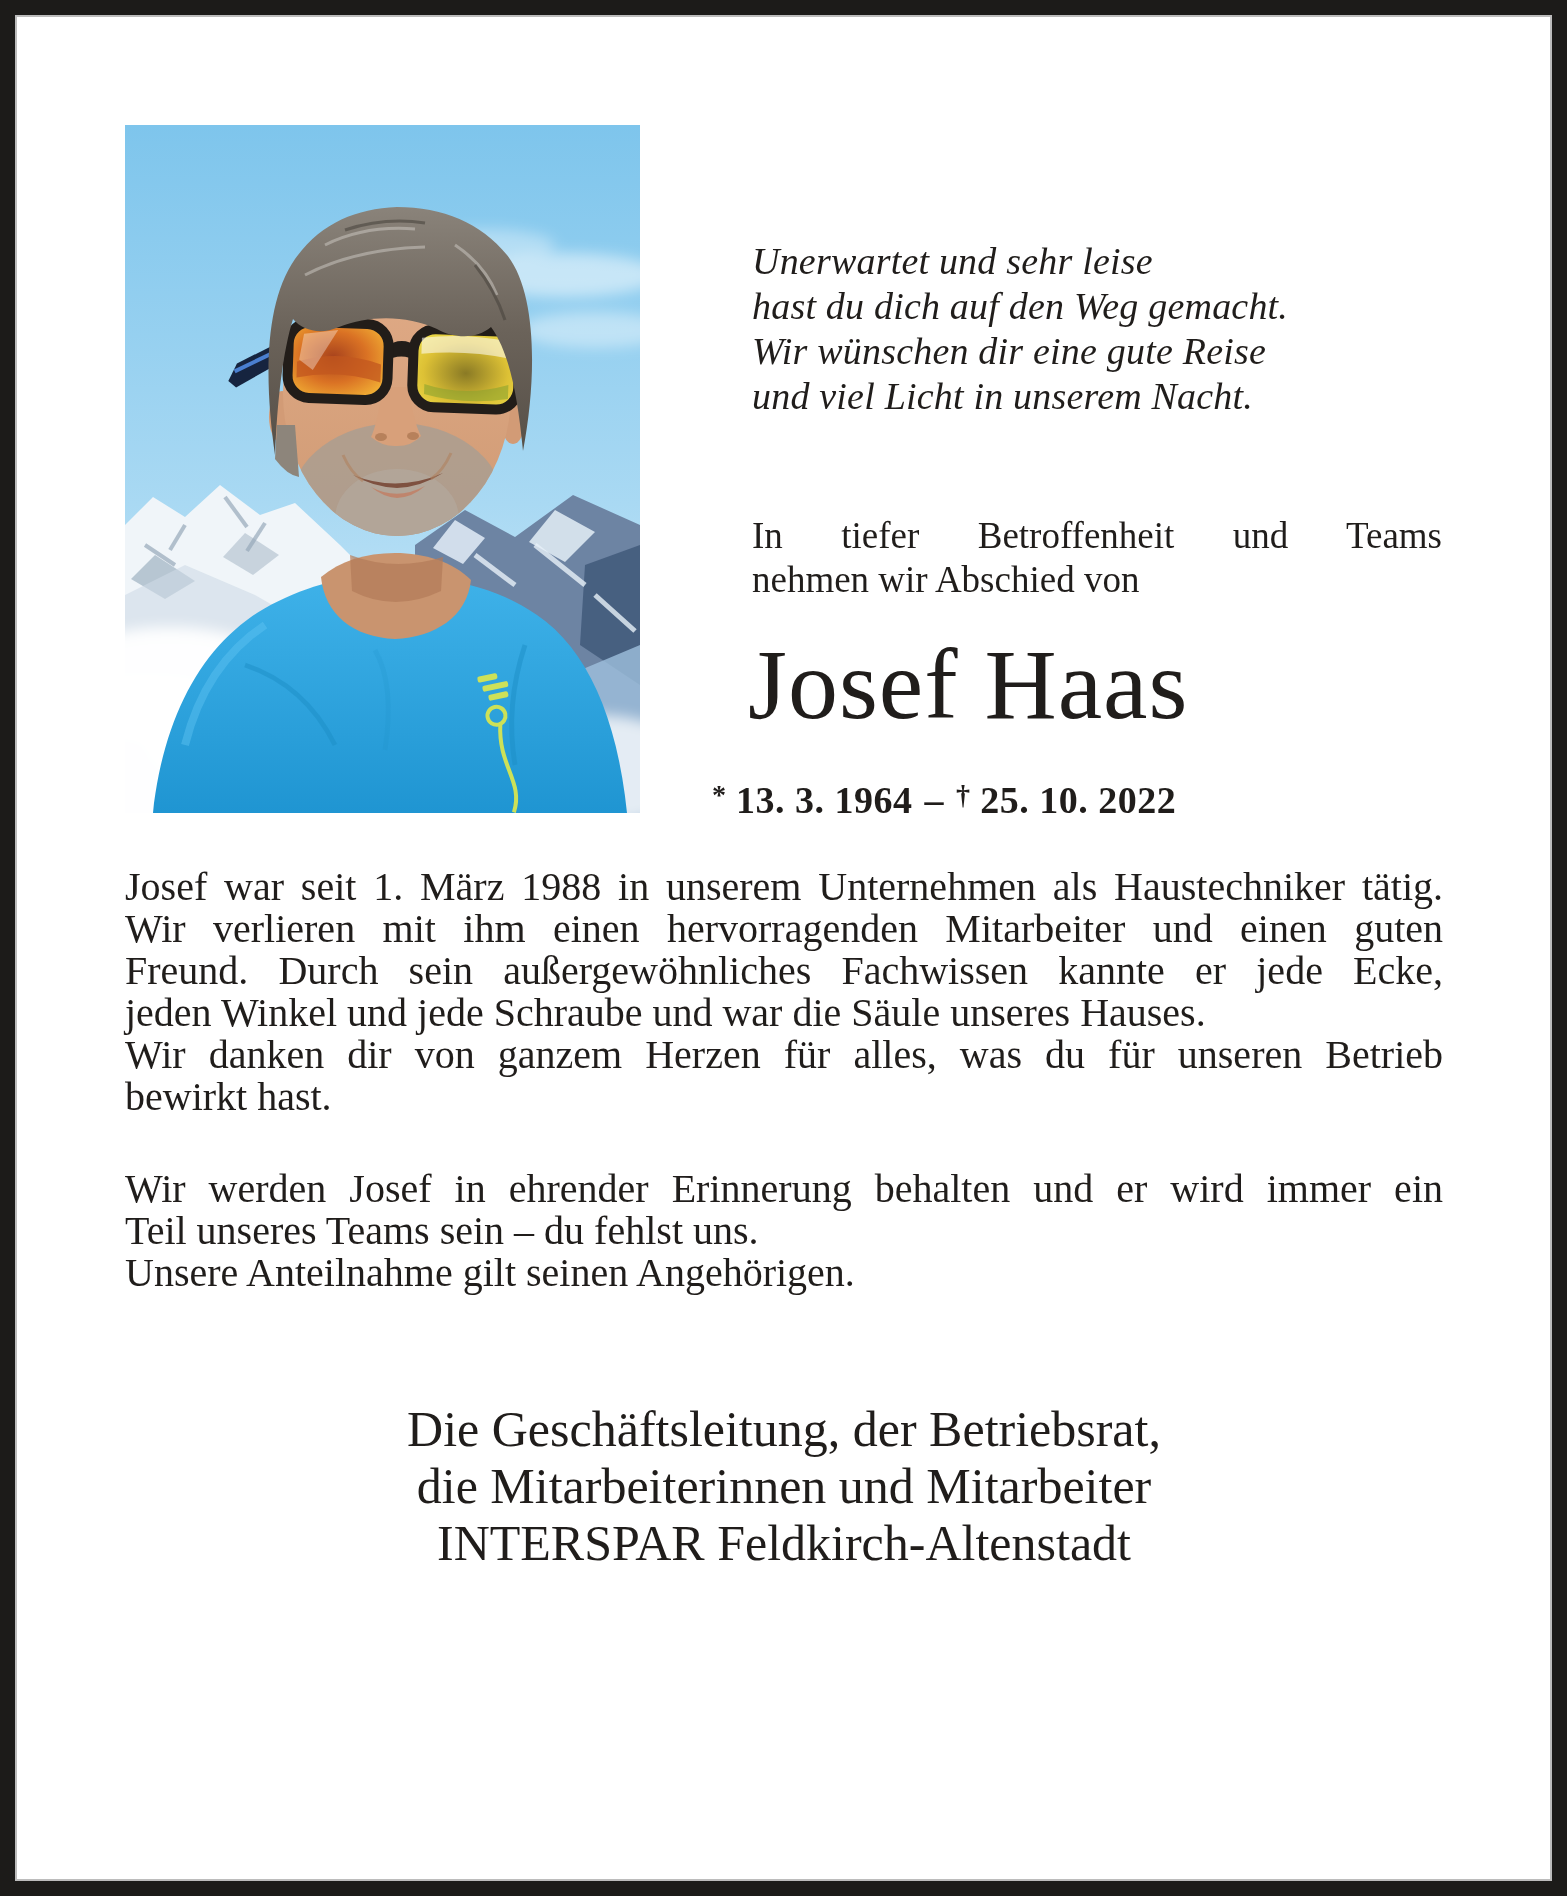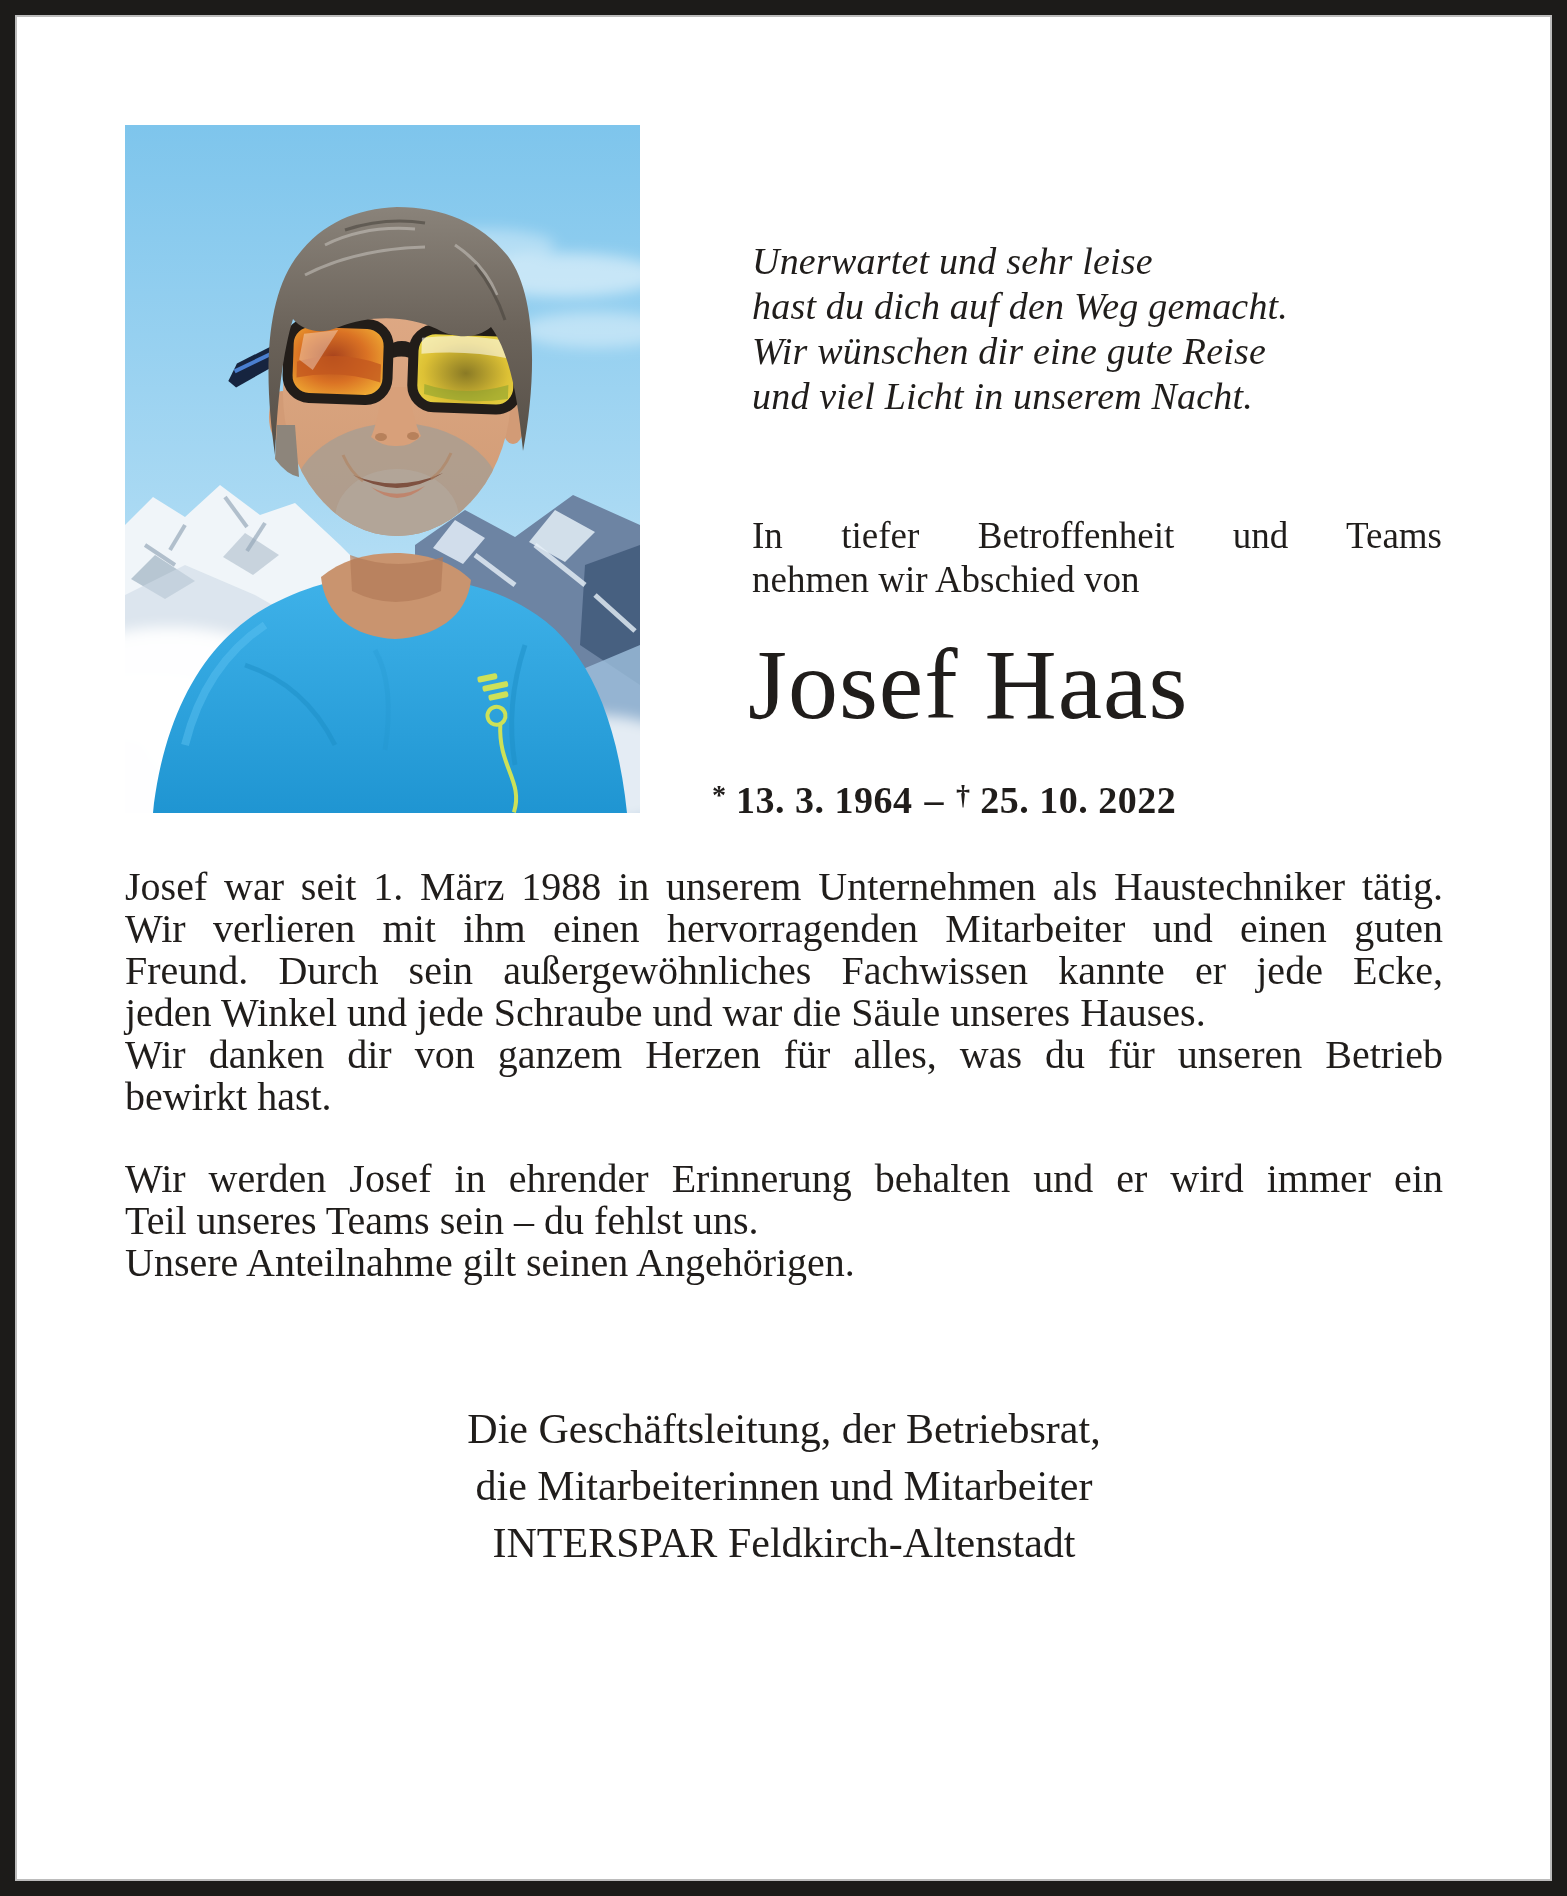--- a/index.html
+++ b/index.html
@@ -41,24 +41,24 @@
     font-size:38px; line-height:46px; font-weight:bold;
     letter-spacing:0.5px; white-space:nowrap;
   }
   .dates .sym { font-size:0.74em; vertical-align:0.32em; letter-spacing:0; }
   .dates .sep { padding:0 2px; }
   .body-text {
     position:absolute; left:110px; top:851px;
     width:1318px; font-size:40px; line-height:42px;
   }
   .body-text .jpara { margin:0; }
-  .body-text .jpara.gap-before { margin-top:40px; }
+  .body-text .jpara.gap-before { margin-top:50px; }
   .closing {
     position:absolute; left:110px; top:1386px;
-    width:1318px; font-size:42px; line-height:57px;
+    width:1318px; font-size:50px; line-height:57px;
     text-align:center;
   }
 </style>
 </head>
 <body>
 
 <div class="page">
 
   <svg class="photo" viewBox="0 0 515 688" aria-hidden="true">
     <defs>

